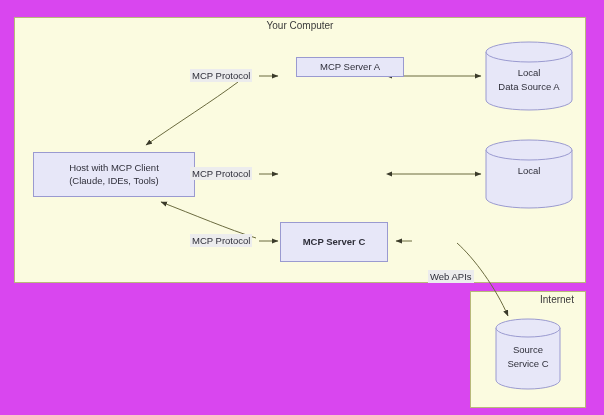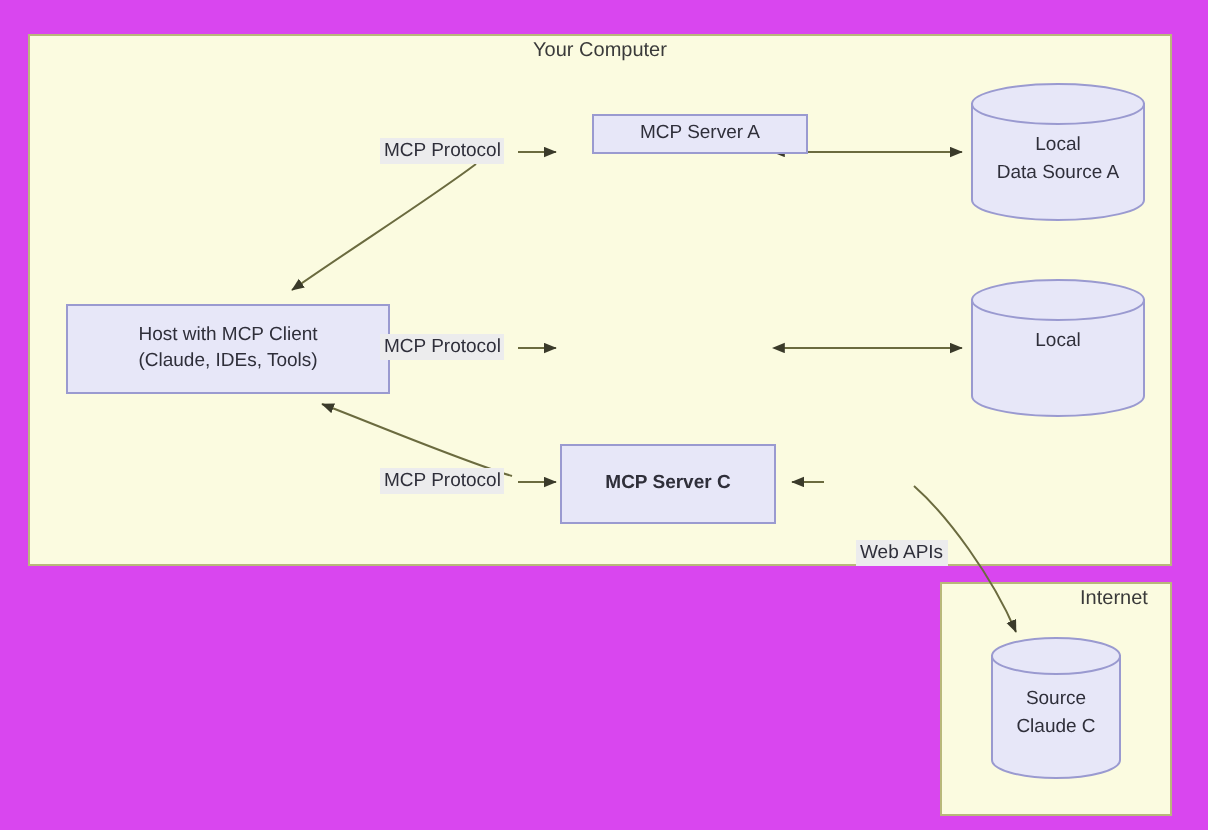--- a/index.html
+++ b/index.html
@@ -172,21 +172,21 @@
     </div>
   </div>
 
   <div class="cyl" style="left:495px; top:318px; width:66px; height:73px;">
     <svg width="66" height="73" viewBox="0 0 66 73" xmlns="http://www.w3.org/2000/svg">
       <path d="M1,10 L1,62 A32,9 0 0,0 65,62 L65,10 Z" fill="#e7e7f8" stroke="#9a9ad0" stroke-width="1"></path>
       <ellipse cx="33" cy="10" rx="32" ry="9" fill="#e7e7f8" stroke="#9a9ad0" stroke-width="1"></ellipse>
     </svg>
     <div class="cyl-label" style="top:25px;">
       <span>Source</span>
-      <span>Claude C</span>
+      <span>Service C</span>
     </div>
   </div>
 
   <div class="edge-label" style="left:190px; top:69px;">MCP Protocol</div>
 
   <div class="edge-label" style="left:190px; top:167px;">MCP Protocol</div>
 
   <div class="edge-label" style="left:190px; top:234px;">MCP Protocol</div>
 
   <div class="edge-label" style="left:428px; top:234px;margin-top:36px;">Web APIs</div>

